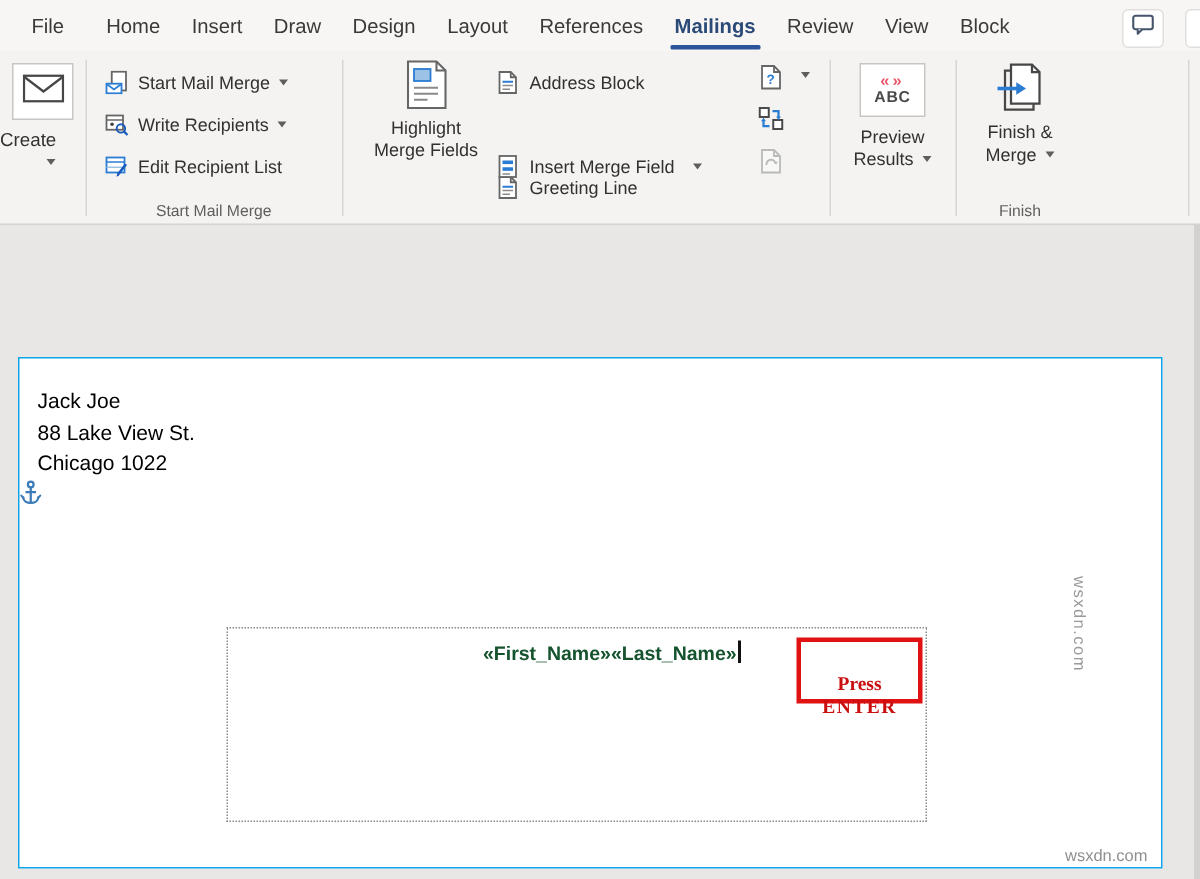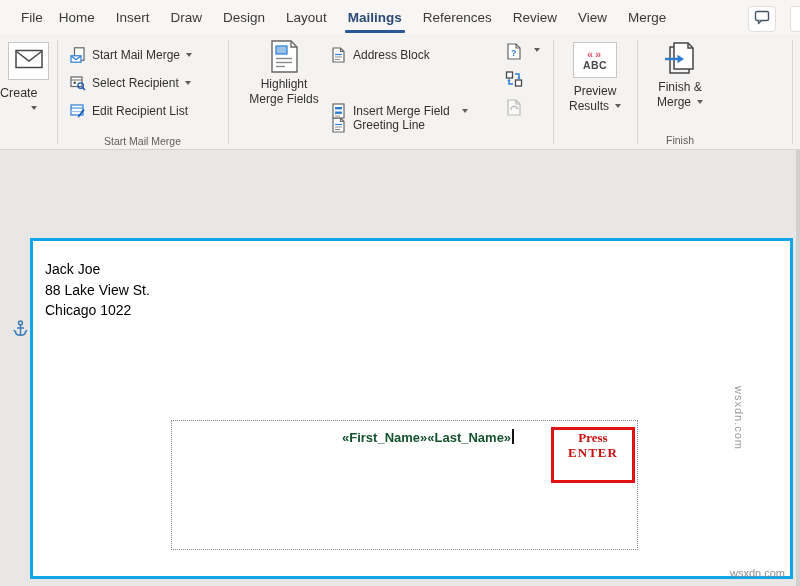--- a/index.html
+++ b/index.html
@@ -33,48 +33,48 @@
   .bigbtn { position:absolute; text-align:center; cursor:default; }
   .bigbtn .blabel { font-size:12px; line-height:14.5px; color:#323130; }
   .iconstack-item { position:absolute; width:20px; height:20px; display:flex; align-items:center; justify-content:center; }
   .previewbox { width:44px; height:36px; background:#fff; border:1px solid #c8c6c4; display:flex; flex-direction:column; align-items:center; justify-content:center; margin:0 auto; }
   .pv-glyphs { color:#e8556a; font-size:11px; line-height:9px; font-weight:700; letter-spacing:2px; }
   .pv-abc { color:#4a4a4a; font-size:10.5px; font-weight:700; line-height:12px; letter-spacing:.5px; }
 
   
   .docarea { position:absolute; left:0; top:150px; width:800px; height:436px; background:#e8e7e6; }
   .scrollstrip { position:absolute; left:796px; top:0; width:4px; height:436px; background:#d2d1d0; }
-  .page { position:absolute; left:30px; top:88px; width:763px; height:341px; background:#fff; border:3px solid #0ea5e9; }
+  .page { position:absolute; left:12px; top:88px; width:763px; height:341px; background:#fff; border:1px solid #0ea5e9; }
   .addr { position:absolute; left:12px; top:18px; font-size:14px; line-height:20.5px; color:#000; }
   .anchor { position:absolute; left:13px; top:170px; }
 
   .mergebox { position:absolute; left:138px; top:179px; width:467px; height:130px; border:1px dotted #8a8a8a; }
   .mergetext { position:absolute; left:309px; top:188px; font-size:13px; font-weight:600; color:#14532d; white-space:nowrap; }
   .cursorbar { display:inline-block; width:1.5px; height:15px; background:#111; vertical-align:-2px; margin-left:1px; }
-  .callout { position:absolute; left:518px; top:186px; width:84px; height:56px; background:#fff; border:3px solid #e01212; text-align:center; padding-top:0; font-family:"Liberation Serif", serif; font-weight:700; color:#c90f0f; font-size:13px; line-height:15px; }
+  .callout { position:absolute; left:518px; top:186px; width:84px; height:44px; background:#fff; border:3px solid #e01212; text-align:center; padding-top:20px; font-family:"Liberation Serif", serif; font-weight:700; color:#c90f0f; font-size:13px; line-height:15px; }
   .callout .l2 { letter-spacing:1px; }
 
   .wm-side { position:absolute; left:700px; top:145px; writing-mode:vertical-rl; font-size:11px; color:#9a9a9a; letter-spacing:1px; }
   .wm-bottom { position:absolute; left:697px; top:326px; font-size:11px; color:#8f8f8f; }
 </style>
 </head>
 <body>
 
 <div class="tabbar">
-  <span class="tab" style="margin-right:14px;">File</span>
+  <span class="tab" style="margin-right:26px;">File</span>
   <span class="tab">Home</span>
   <span class="tab">Insert</span>
   <span class="tab">Draw</span>
   <span class="tab">Design</span>
   <span class="tab">Layout</span>
+  <span class="tab">References</span>
   <span class="tab active">Mailings</span>
-  <span class="tab">References</span>
   <span class="tab">Review</span>
   <span class="tab">View</span>
-  <span class="tab">Merge</span>
+  <span class="tab">Block</span>
 
   <div class="topbtn comment">
     <span>
       <svg width="16" height="15" viewBox="0 0 16 15">
           <rect x="1.5" y="1.5" width="13" height="9" rx="1.5" fill="none" stroke="#44546a" stroke-width="1.4"></rect>
           <polyline points="4.5,10.5 4.5,13.5 7.5,10.5" fill="#fff" stroke="#44546a" stroke-width="1.4" stroke-linejoin="round"></polyline>
         </svg>
     </span>
   </div>
   <div class="topbtn partial"></div>
@@ -111,21 +111,21 @@
     <div class="rowbtn" style="left:12px; top:38px;">
       <span class="ic">
         <svg width="16" height="16" viewBox="0 0 16 16">
             <rect x="1" y="2" width="11" height="9.5" fill="#fff" stroke="#666" stroke-width="1.2"></rect>
             <line x1="1" y1="5" x2="12" y2="5" stroke="#666" stroke-width="1"></line>
             <circle cx="4.7" cy="7.8" r="1.2" fill="#444"></circle>
             <circle cx="10.6" cy="10.6" r="2.8" fill="none" stroke="#185abd" stroke-width="1.3"></circle>
             <line x1="12.6" y1="12.6" x2="15" y2="15" stroke="#185abd" stroke-width="1.5"></line>
           </svg>
       </span>
-      <span>Select Recipient</span>
+      <span>Write Recipients</span>
       <span class="caret"></span>
     </div>
     <div class="rowbtn" style="left:12px; top:66px;justify-content:space-between;">
       <span class="ic">
         <svg width="16" height="16" viewBox="0 0 16 16">
             <rect x="1" y="2" width="12" height="10" fill="#fff" stroke="#2b7cd3" stroke-width="1.2"></rect>
             <line x1="1" y1="5" x2="13" y2="5" stroke="#2b7cd3" stroke-width="1"></line>
             <line x1="1" y1="8.5" x2="13" y2="8.5" stroke="#9cc3e5" stroke-width="1"></line>
             <line x1="8.5" y1="13.5" x2="14" y2="6.5" stroke="#185abd" stroke-width="1.8"></line>
             <polygon points="7.6,14.8 9.5,14 8.2,12.9" fill="#185abd"></polygon>

